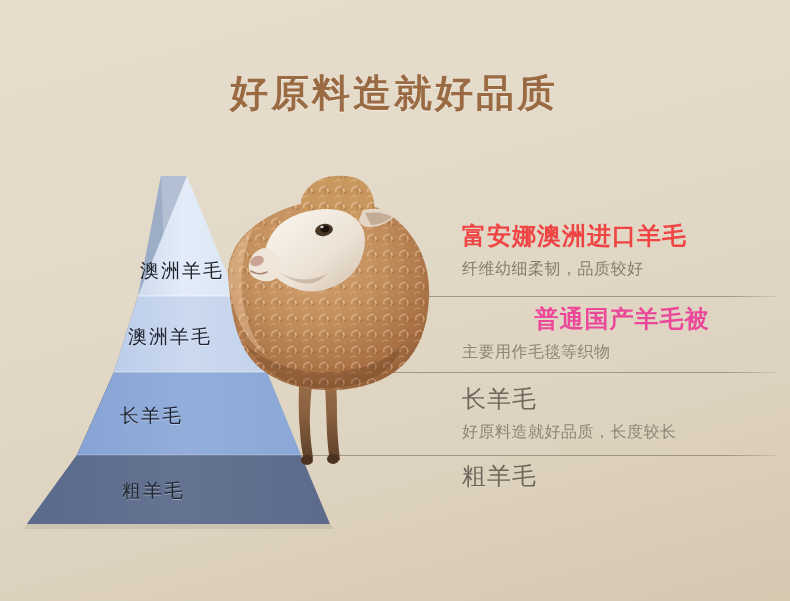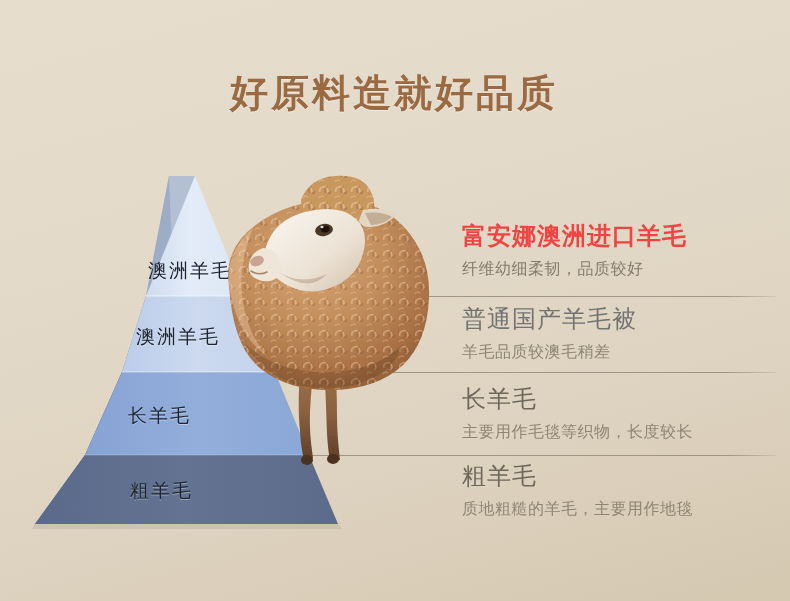--- a/index.html
+++ b/index.html
@@ -23,21 +23,21 @@
   
   .divider {
     position:absolute; height:1px; left:147px; right:14px;
     background:linear-gradient(to right,rgba(125,112,95,.0) 0%,rgba(110,98,82,.55) 6%,rgba(110,98,82,.55) 92%,rgba(125,112,95,.15) 100%);
   }
   .divider.d1 { top:296px; }
   .divider.d2 { top:372px; }
   .divider.d3 { top:455px; }
 
   
-  .pyramid-wrap { position:absolute; left:8px; top:0; width:400px; height:464px; }
+  .pyramid-wrap { position:absolute; left:0; top:0; width:400px; height:464px; }
   .pyramid-svg { position:absolute; left:0; top:0; }
 
   
   .tier-label {
     position:absolute;
     color:#1d2430;
     font-size:19px; font-weight:400; letter-spacing:2px;
     white-space:nowrap;
     text-shadow:0 1px 0 rgba(255,255,255,.35);
   }
@@ -56,21 +56,21 @@
     white-space:nowrap;
   }
   .info .sb {
     font-size:16px; letter-spacing:.5px; line-height:1.2;
     color:#8e8573; margin-top:9px; white-space:nowrap;
   }
   .info.b1 { top:222px; }
   .info.b1 .hd { color:#ef4444; font-weight:700; }
   .info.b1 .sb { color:#857c6b;font-family:Liberation Serif, serif; }
   .info.b2 { top:305px; }
-  .info.b2 .hd { color:#737373; font-weight:400; }
+  .info.b2 .hd { color:#ec4899; font-weight:700;text-align:center; }
   .info.b3 { top:385px; }
   .info.b3 .hd { color:#6e675c; font-weight:400; }
   .info.b4 { top:462px; }
   .info.b4 .hd { color:#6e675c; font-weight:400; }
 </style>
 </head>
 <body>
 
 <div class="title">好原料造就好品质</div>
 
@@ -191,24 +191,23 @@
   </g>
 </svg>
 
 <div class="info b1">
   <div class="hd">富安娜澳洲进口羊毛</div>
   <div class="sb">纤维幼细柔韧，品质较好</div>
 </div>
 
 <div class="info b2">
   <div class="hd">普通国产羊毛被</div>
-  <div class="sb">羊毛品质较澳毛稍差</div>
+  <div class="sb">主要用作毛毯等织物</div>
 </div>
 
 <div class="info b3">
   <div class="hd">长羊毛</div>
-  <div class="sb">主要用作毛毯等织物，长度较长</div>
+  <div class="sb">好原料造就好品质，长度较长</div>
 </div>
 
 <div class="info b4">
   <div class="hd">粗羊毛</div>
-  <div class="sb">质地粗糙的羊毛，主要用作地毯</div>
 </div>
 
 </body></html>

